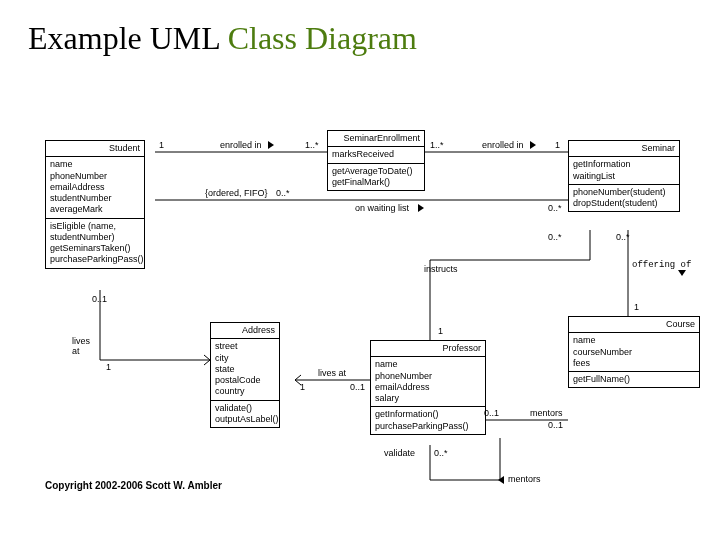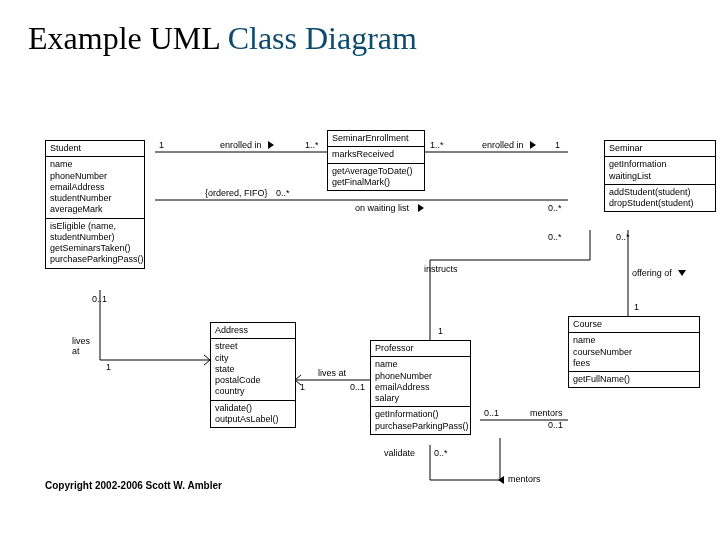--- a/index.html
+++ b/index.html
@@ -12,36 +12,36 @@
     position: relative;
     overflow: hidden;
   }
   .title {
     position: absolute;
     top: 20px;
     left: 28px;
     font-size: 32px;
     color: #000;
   }
-  .title .blue { color: #0c4a6e; }
+  .title .blue { color: #4d7c0f; }
   .uml-box {
     position: absolute;
     border: 1px solid #000;
     background: #fff;
     font-family: Arial, Helvetica, sans-serif;
     font-size: 9px;
     line-height: 1.25;
   }
   .uml-box .sec {
     border-bottom: 1px solid #000;
     padding: 2px 4px;
     white-space: pre;
   }
   .uml-box .sec:last-child { border-bottom: none; }
-  .uml-box .hdr { text-align: left; }
+  .uml-box .hdr { text-align: right; }
   .label {
     position: absolute;
     font-family: Arial, Helvetica, sans-serif;
     font-size: 9px;
     color: #000;
     white-space: pre;
   }
   .copyright {
     position: absolute;
     font-family: Arial, Helvetica, sans-serif;
@@ -108,40 +108,40 @@
 purchaseParkingPass()</div>
 </div>
 
 <div class="uml-box" style="left:327px; top:130px; width:98px;">
   <div class="sec hdr">SeminarEnrollment</div>
   <div class="sec">marksReceived</div>
   <div class="sec">getAverageToDate()
 getFinalMark()</div>
 </div>
 
-<div class="uml-box" style="left:568px; top:140px; width:112px;margin-left:36px;">
+<div class="uml-box" style="left:568px; top:140px; width:112px;">
   <div class="sec hdr">Seminar</div>
   <div class="sec">getInformation
 waitingList</div>
-  <div class="sec">addStudent(student)
+  <div class="sec">phoneNumber(student)
 dropStudent(student)</div>
 </div>
 
-<div class="uml-box" style="left:210px; top:322px; width:86px;">
+<div class="uml-box" style="left:210px; top:322px; width:70px;">
   <div class="sec hdr">Address</div>
   <div class="sec">street
 city
 state
 postalCode
 country</div>
   <div class="sec">validate()
 outputAsLabel()</div>
 </div>
 
-<div class="uml-box" style="left:370px; top:340px; width:101px;">
+<div class="uml-box" style="left:370px; top:340px; width:116px;">
   <div class="sec hdr">Professor</div>
   <div class="sec">name
 phoneNumber
 emailAddress
 salary</div>
   <div class="sec">getInformation()
 purchaseParkingPass()</div>
 </div>
 
 <div class="uml-box" style="left:568px; top:316px; width:132px;">
@@ -175,21 +175,21 @@
 
 <div class="label" style="left:318px; top:368px;">lives at</div>
 <div class="label" style="left:300px; top:382px;">1</div>
 <div class="label" style="left:350px; top:382px;">0..1</div>
 
 <div class="label" style="left:548px; top:232px;">0..*</div>
 <div class="label" style="left:424px; top:264px;">instructs</div>
 <div class="label" style="left:438px; top:326px;">1</div>
 
 <div class="label" style="left:616px; top:232px;">0..*</div>
-<div class="label" style="left:632px; top:268px;">offering of</div>
+<div class="label" style="left:632px; top:260px;font-family:Liberation Mono, monospace;">offering of</div>
 <div class="tri tri-down" style="left:678px; top:270px;"></div>
 <div class="label" style="left:634px; top:302px;">1</div>
 
 <div class="label" style="left:530px; top:408px;">mentors</div>
 <div class="label" style="left:548px; top:420px;">0..1</div>
 <div class="label" style="left:484px; top:408px;">0..1</div>
 
 <div class="label" style="left:384px; top:448px;">validate</div>
 <div class="label" style="left:434px; top:448px;">0..*</div>
 <div class="tri tri-left" style="left:498px; top:476px;"></div>

